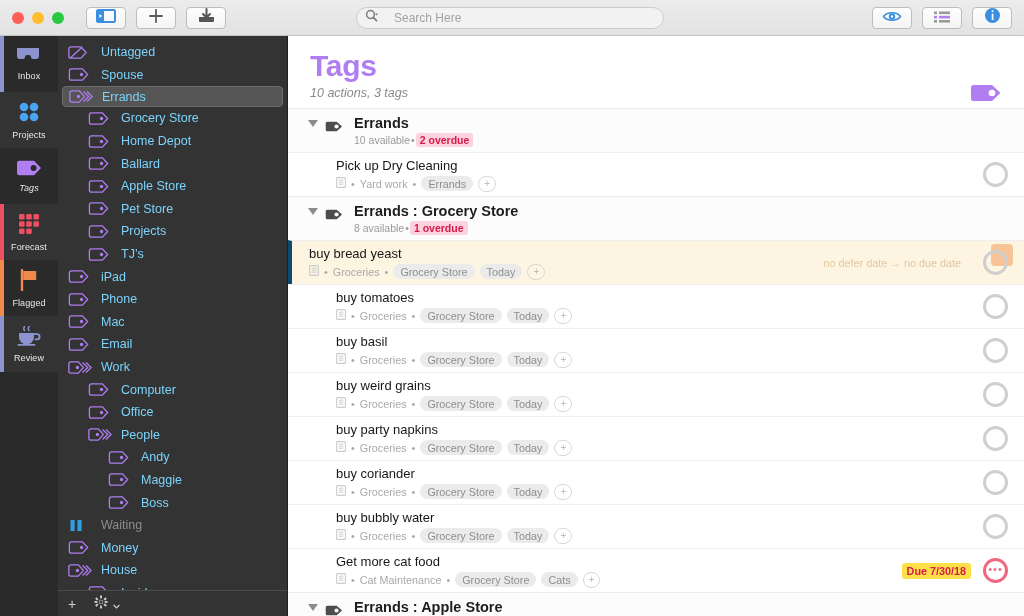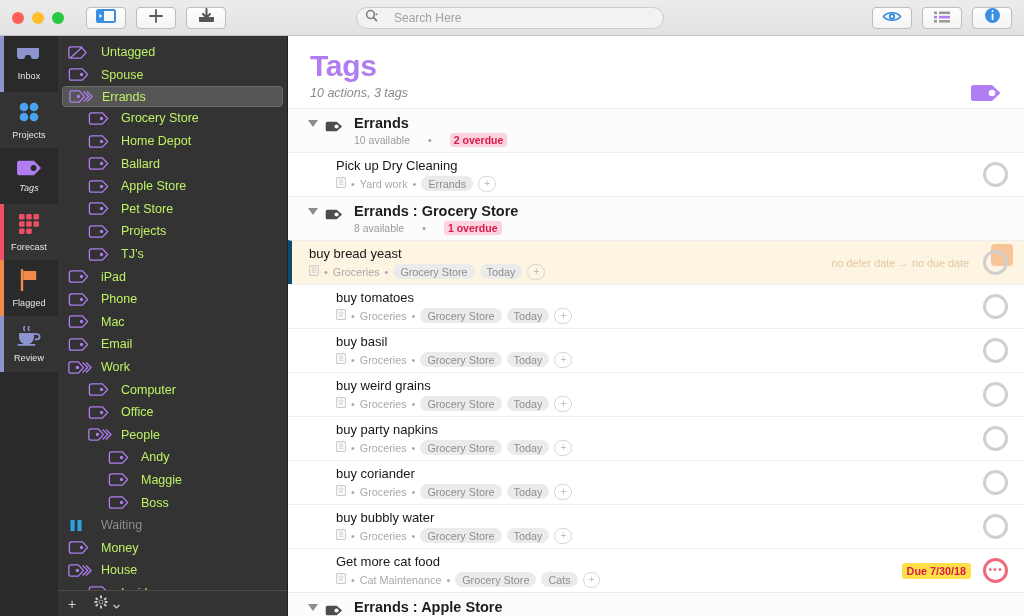--- a/index.html
+++ b/index.html
@@ -65,21 +65,21 @@
 
   
   .sidebar {
     width: 230px; flex: 0 0 230px; background: #333333;
     display: flex; flex-direction: column; position: relative;
     border-right: 1px solid #1f1f1f;
   }
   .sidebar-list { flex: 1; overflow: hidden; padding-top: 5px; }
   .tagrow {
     height: 22.6px; display: flex; align-items: center; gap: 7px;
-    padding-right: 8px; color: #bef264; font-size: 12.5px;
+    padding-right: 8px; color: #7dd3fc; font-size: 12.5px;
     border-radius: 4px; margin: 0 4px;
   }
   .tagrow.sel { background: #555555; border: 1px solid #6c6c6c; height: 21px;}
   .tagrow.dim { color: #8d8d8d; }
   .sidebar-footer {
     height: 26px; flex: 0 0 26px; border-top: 1px solid #4a4a4a;
     display: flex; align-items: center; gap: 18px; padding-left: 10px;
     color: #cfcfcf; font-size: 14px; background:#333;
   }
 
@@ -95,21 +95,21 @@
     padding: 6px 0 5px 20px; border-top: 1px solid #ebebeb;
     background: #fcfcfc;
   }
   .disclosure {
     width: 0; height: 0; border-left: 5.5px solid transparent;
     border-right: 5.5px solid transparent; border-top: 7px solid #8c8c8c;
     margin-top: 5px;
   }
   .group-titles { margin-left: 4px; }
   .group-title { font-size: 14.5px; font-weight: bold; color: #1d1d1d; }
-  .group-meta { font-size: 10.5px; color: #9a9a9a; margin-top: 2px; display: flex; align-items: center; gap: 18px; }
+  .group-meta { font-size: 10.5px; color: #9a9a9a; margin-top: 2px; display: flex; align-items: center; gap: 1px; }
   .badge-overdue {
     background: #fbd2dd; color: #d81b4a; font-weight: bold;
     border-radius: 3px; padding: 1px 4px; font-size: 10.5px;
   }
 
   .task {
     display: flex; align-items: center; position: relative;
     height: 44px; border-top: 1px solid #eeeeee; padding-left: 48px; padding-right: 16px;
     background: #fff;
   }
@@ -120,21 +120,21 @@
   .note-icon { color: #c9c9c9; font-size: 11px; line-height: 1; }
   .meta-text { font-size: 10.8px; color: #a9a9a9; }
   .chip {
     background: #ebebeb; color: #8e8e8e; border-radius: 9px;
     padding: 1.5px 7px; font-size: 10.8px;
   }
   .chip-add {
     border: 1px solid #d8d8d8; color: #bdbdbd; background: transparent;
     border-radius: 9px; padding: 1px 5px; font-size: 10px; line-height: 12px;
   }
-  .defer-text { font-size: 10.8px; color: #e0c8a4; margin-right: 14px; white-space: nowrap; }
+  .defer-text { font-size: 10.8px; color: #e0c8a4; margin-right: 22px; white-space: nowrap; }
   .due-badge {
     background: #fde047; color: #d81b4a; font-weight: bold;
     border-radius: 3px; padding: 2px 5px; font-size: 10.8px; margin-right: 12px;
     white-space: nowrap;
   }
   .circle {
     width: 25px; height: 25px; border-radius: 50%;
     border: 3px solid #cfcfcf; flex: 0 0 25px; position: relative; z-index: 2;
     background: transparent;
   }

